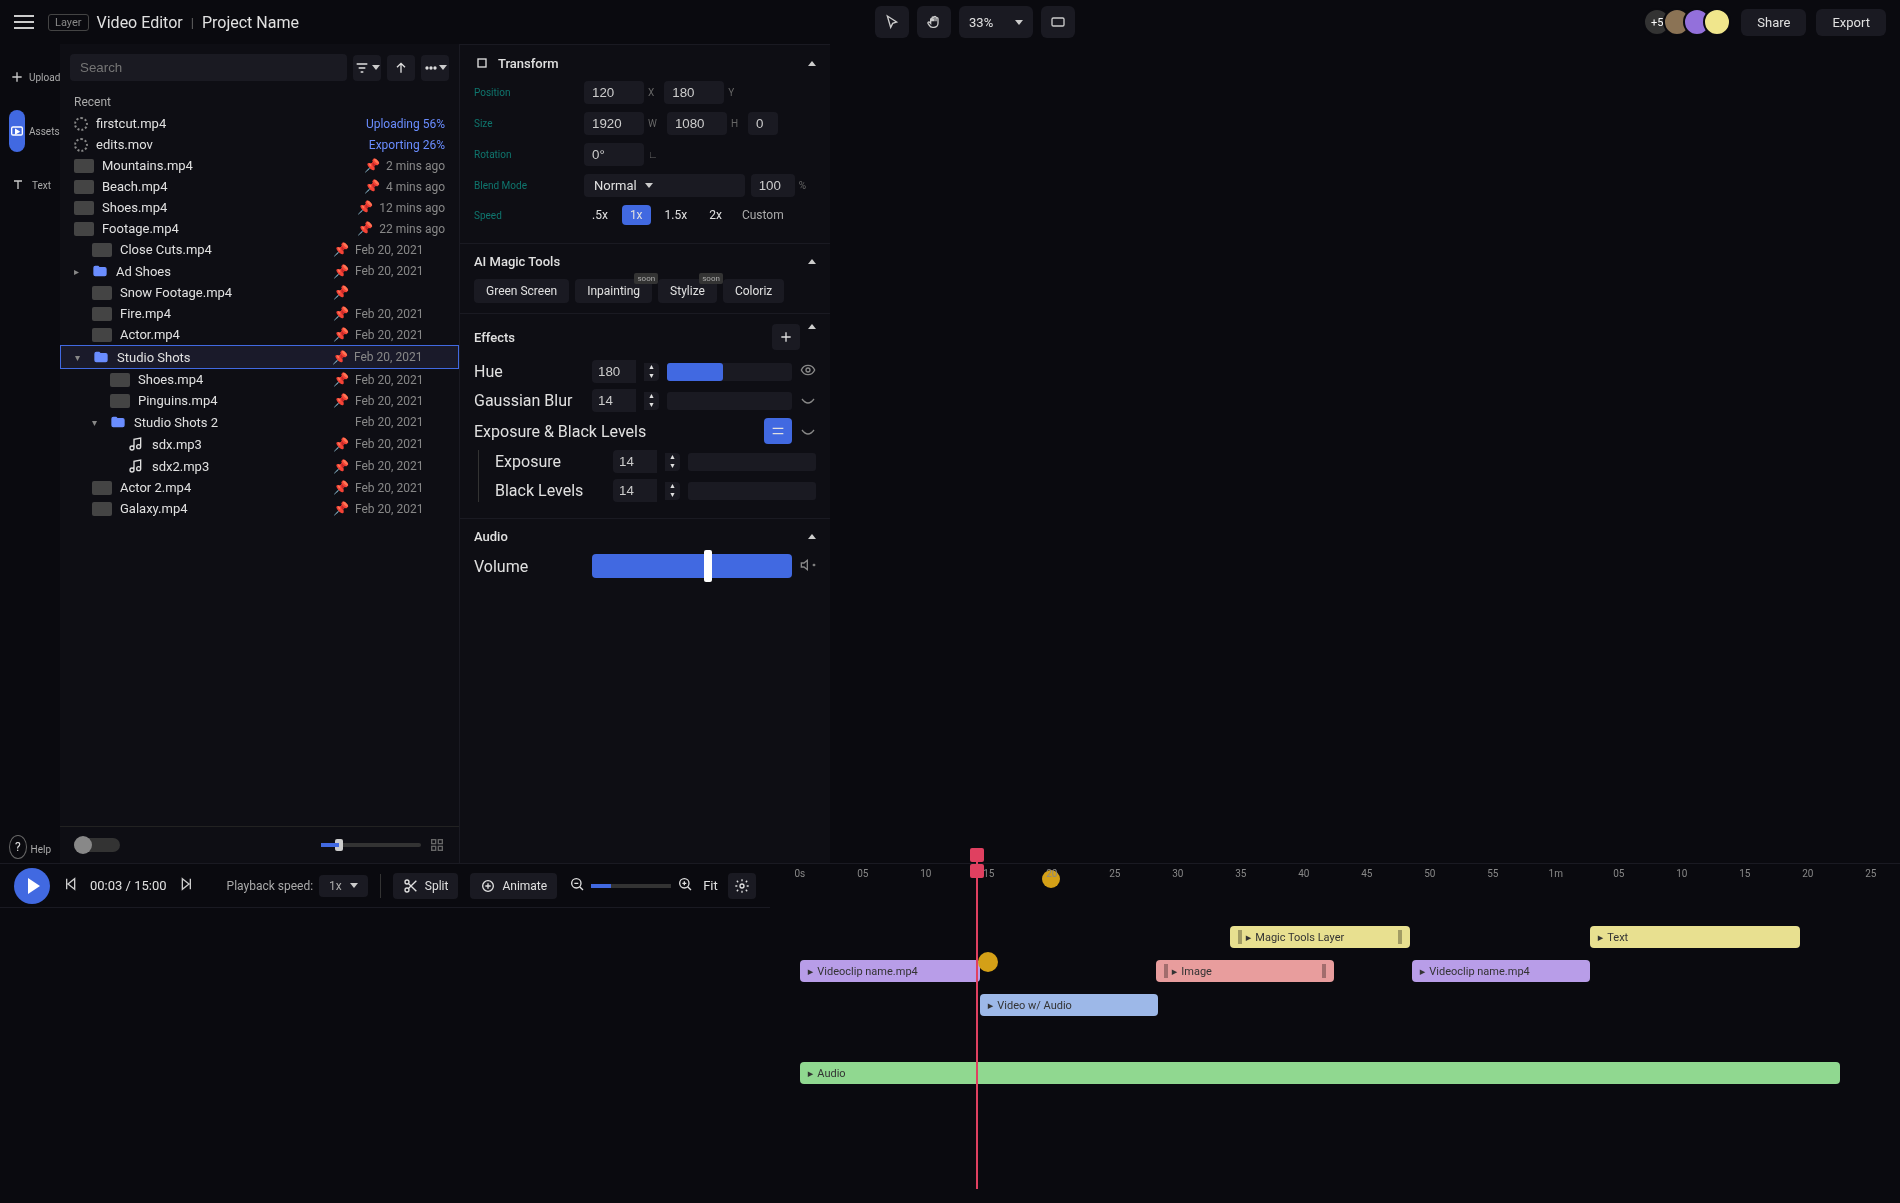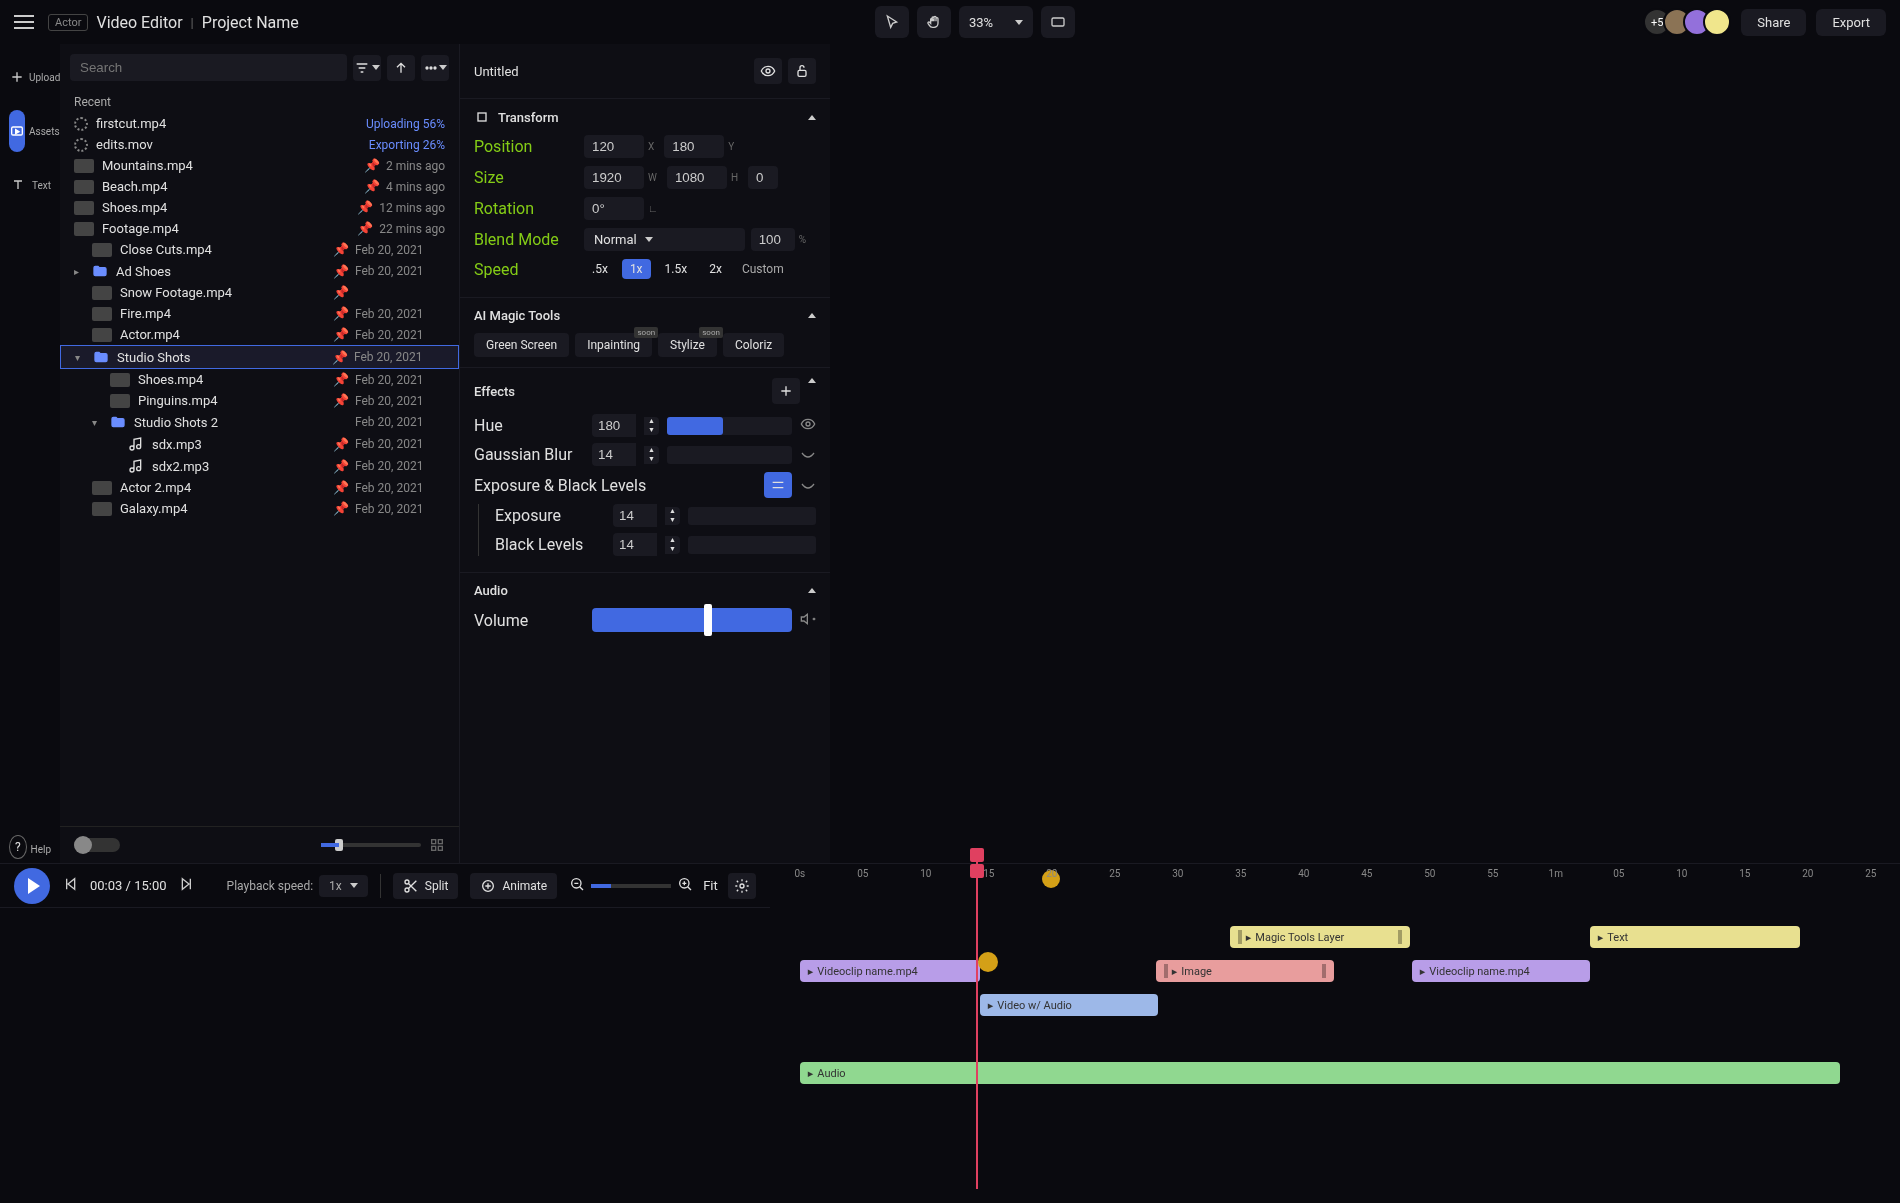--- a/index.html
+++ b/index.html
@@ -74,21 +74,21 @@
 .cursor-tag { position: absolute; padding: 3px 10px; border-radius: 3px; color: #fff; font-size: 13px; }
 
 
 .right-panel { width: 370px; background: #0e0e14; display: flex; flex-direction: column; overflow-y: auto; }
 .panel-title { padding: 14px; display: flex; align-items: center; justify-content: space-between; }
 .title-actions { display: flex; gap: 6px; }
 .panel-section { padding: 10px 14px; border-top: 1px solid #1a1a22; }
 .section-header { display: flex; align-items: center; justify-content: space-between; margin-bottom: 10px; font-weight: 500; }
 .section-header .collapse { cursor: pointer; }
 .prop-row { display: flex; align-items: center; margin-bottom: 8px; }
-.prop-label { width: 110px; color: #84cc16; font-size: 16px; }
+.prop-label { width: 110px; color: #0f766e; font-size: 10px; }
 .prop-input { width: 60px; background: #1a1a22; border: none; border-radius: 4px; padding: 4px 8px; color: #ccc; margin-right: 4px; }
 .prop-unit { color: #666; font-size: 10px; margin-right: 10px; }
 .speed-opts { display: flex; gap: 6px; }
 .speed-opt { padding: 3px 8px; border-radius: 4px; cursor: pointer; font-size: 12px; }
 .speed-opt.active { background: #4169e1; }
 .chip { padding: 5px 12px; background: #1a1a22; border-radius: 4px; cursor: pointer; font-size: 12px; position: relative; }
 .chip .soon { position: absolute; top: -6px; right: -6px; background: #333; font-size: 8px; padding: 1px 3px; border-radius: 2px; color: #aaa; }
 .chips { display: flex; gap: 6px; flex-wrap: wrap; }
 .effect-row { display: flex; align-items: center; gap: 8px; margin-bottom: 6px; }
 .effect-label { width: 110px; font-size: 16px; }
@@ -140,21 +140,21 @@
 <body>
 
 <div class="app">
 
   <div class="header">
     <div class="hamburger">
         <span></span>
         <span></span>
         <span></span>
       </div>
-    <span class="beta-badge">Actor</span>
+    <span class="beta-badge">Layer</span>
     <div class="header-title">
       <span class="title-main">Video Editor</span>
       <span class="title-divider">|</span>
       <span class="title-project">Project Name</span>
     </div>
     <div class="header-center">
       <div class="tool-btn">
           <svg viewBox="0 0 24 24">
             <path d="M5 3l14 9-6 2-3 6z"></path>
           </svg>
@@ -397,37 +397,20 @@
               <rect x="14" y="4" width="6" height="6"></rect>
               <rect x="4" y="14" width="6" height="6"></rect>
               <rect x="14" y="14" width="6" height="6"></rect>
             </svg>
         </div>
       </div>
     </div>
 
 
     <div class="right-panel">
-      <div class="panel-title">
-        <span>Untitled</span>
-        <div class="title-actions">
-          <span class="icon-box">
-              <svg viewBox="0 0 24 24">
-                <circle cx="12" cy="12" r="3"></circle>
-                <path d="M2 12s3-7 10-7 10 7 10 7-3 7-10 7-10-7-10-7z"></path>
-              </svg>
-            </span>
-          <span class="icon-box">
-              <svg viewBox="0 0 24 24">
-                <rect x="6" y="11" width="12" height="9" rx="2"></rect>
-                <path d="M9 11V7a3 3 0 016 0"></path>
-              </svg>
-            </span>
-        </div>
-      </div>
 
       <div class="panel-section">
         <div class="section-header">
           <span style="display:flex;align-items:center;gap:8px">
               <svg viewBox="0 0 24 24">
                 <rect x="6" y="6" width="12" height="12"></rect>
               </svg>
               <span>Transform</span>
             </span>
           <span class="collapse chev-down" style="transform:rotate(180deg)"></span>

